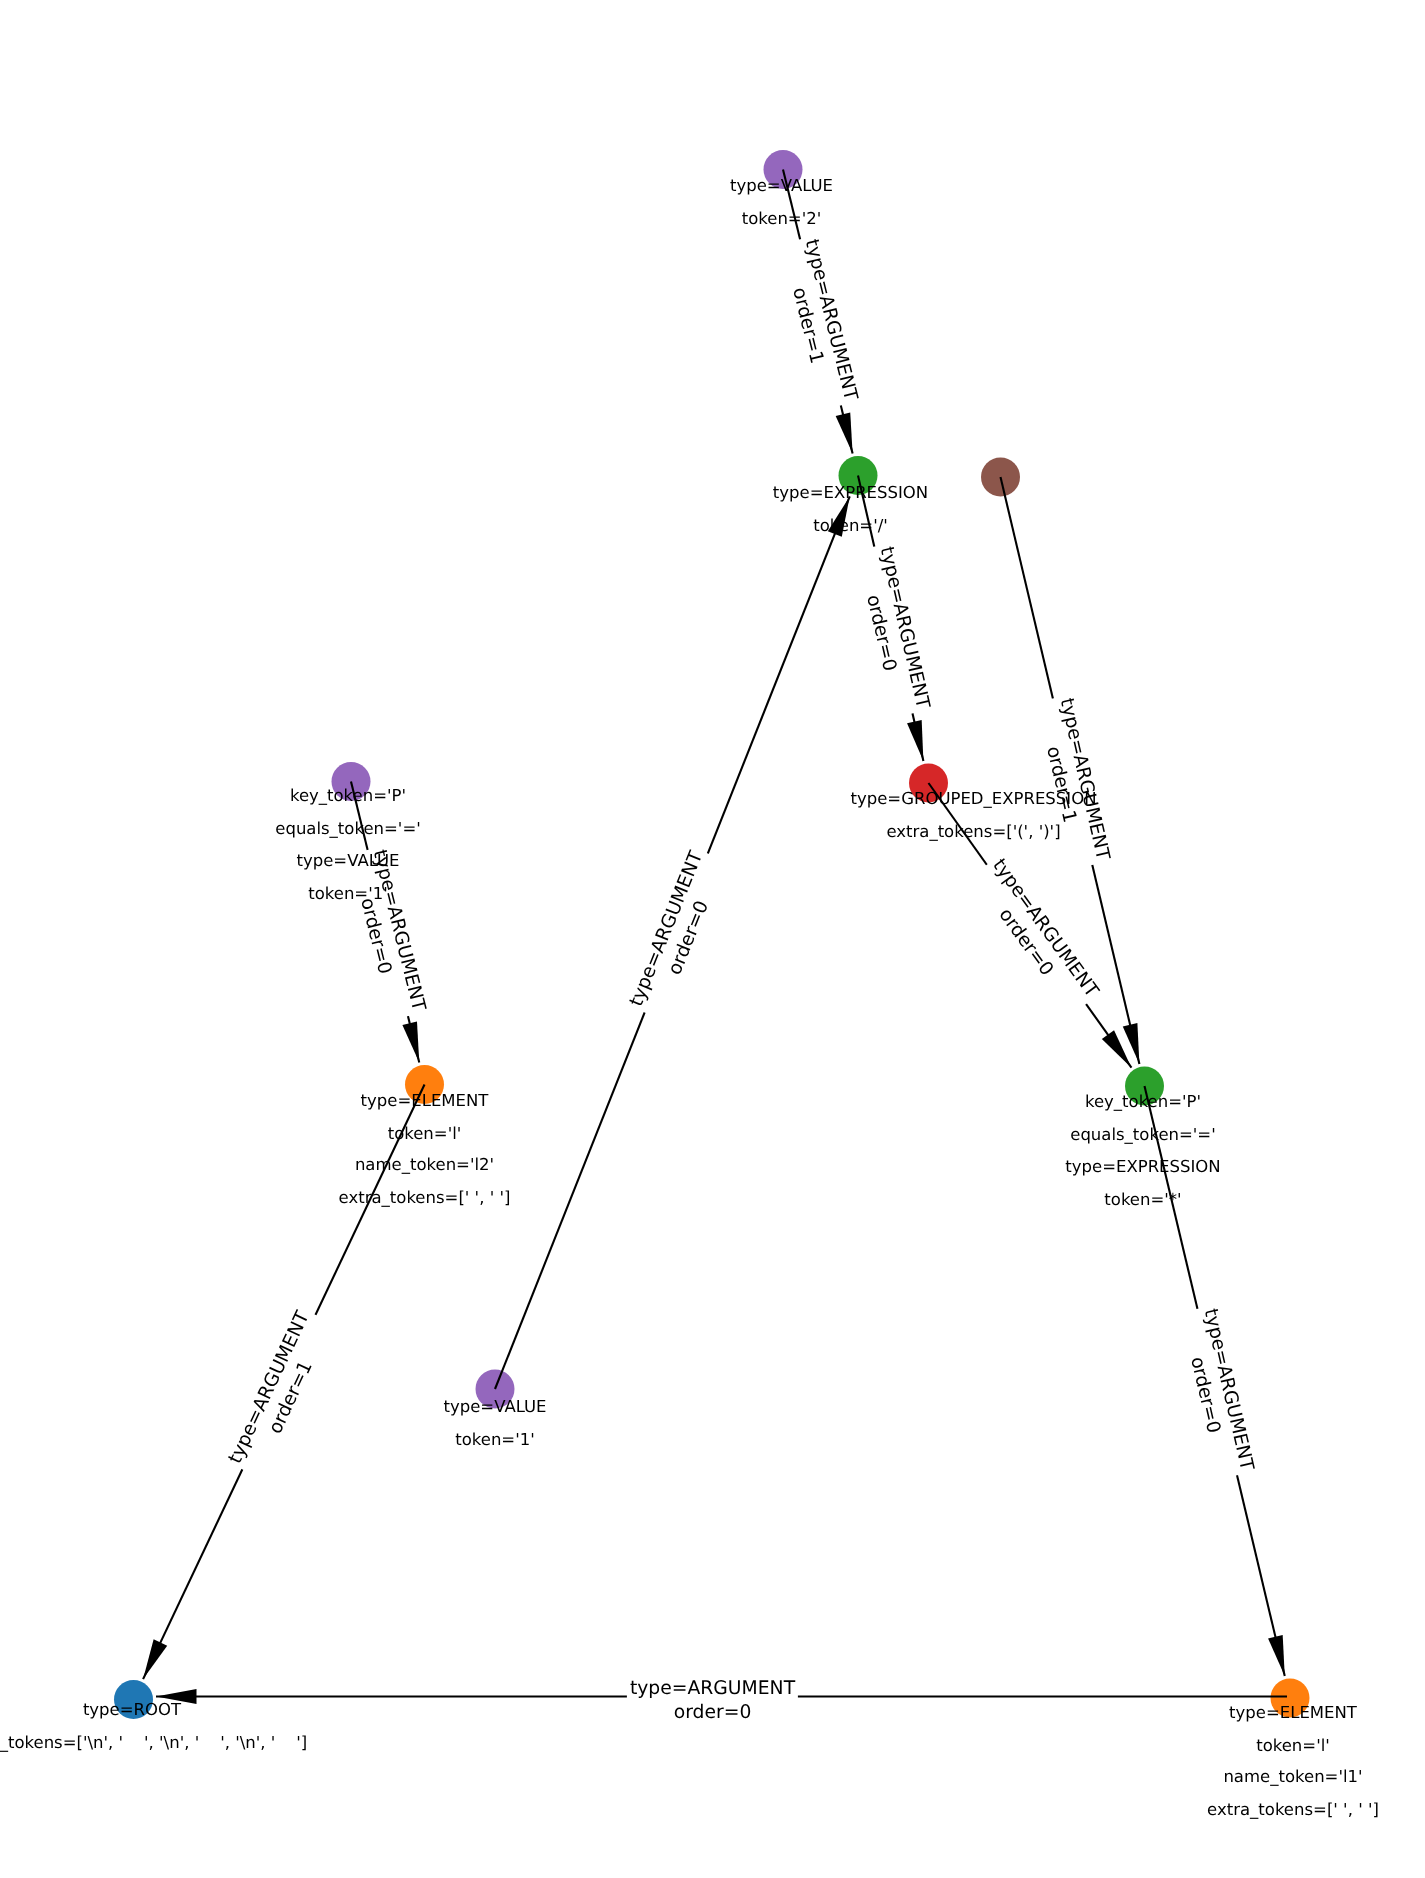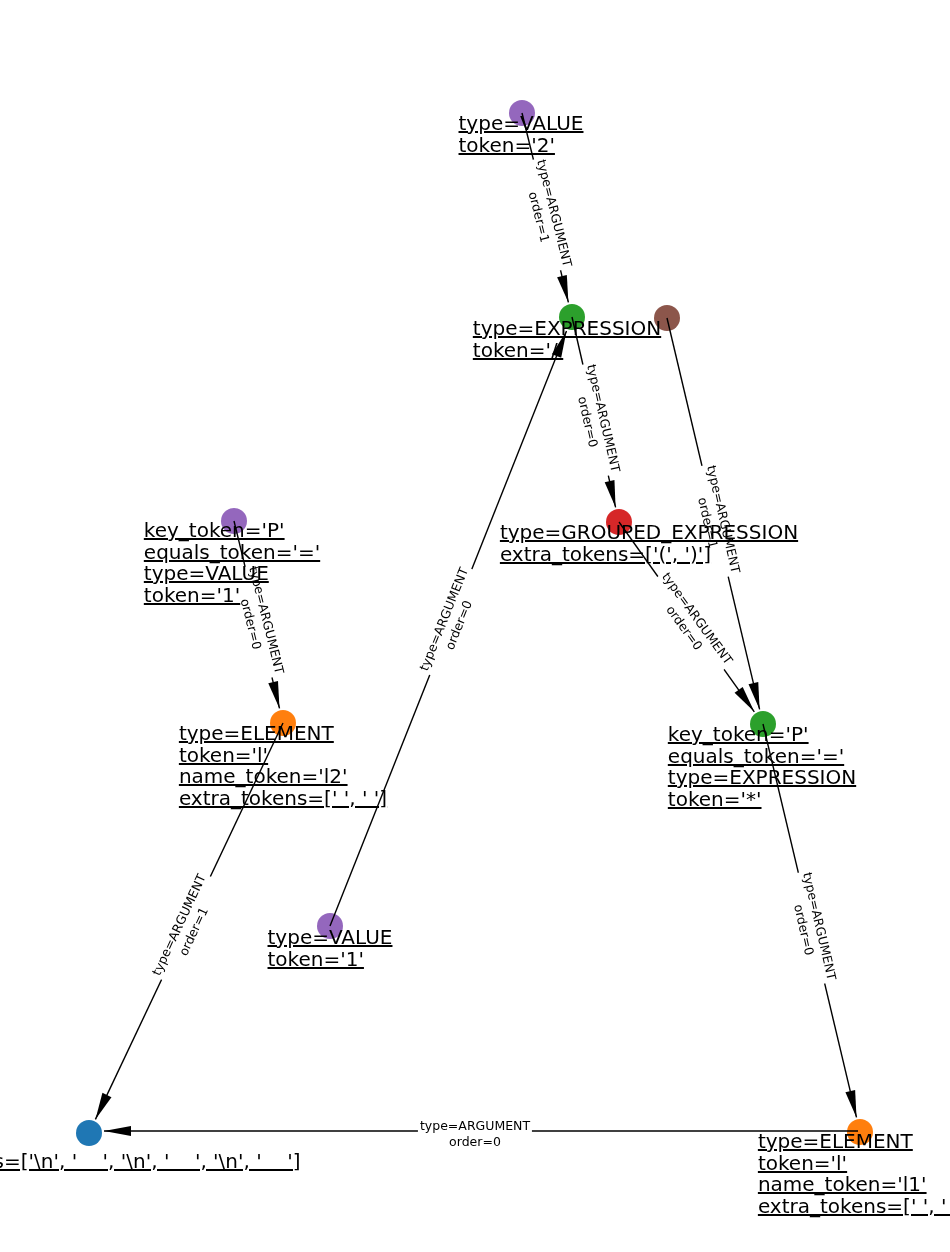--- a/index.html
+++ b/index.html
@@ -29,25 +29,25 @@
     overflow: visible;
   }
   .edge {
     stroke: #000;
     stroke-width: 1.4;
     fill: none;
   }
   .node-label {
     position: absolute;
     transform: translateX(-50%);
+    text-align: center;
     white-space: pre;
-    font-size: 20px;
+    font-size: 11px;
     line-height: 21.5px;
     z-index: 3;
-    text-decoration: underline;
   }
   .edge-label {
     position: absolute;
     text-align: center;
     white-space: pre;
     font-size: 12.5px;
     line-height: 15.5px;
     background: #ffffff;
     padding: 0 2px;
     z-index: 2;

